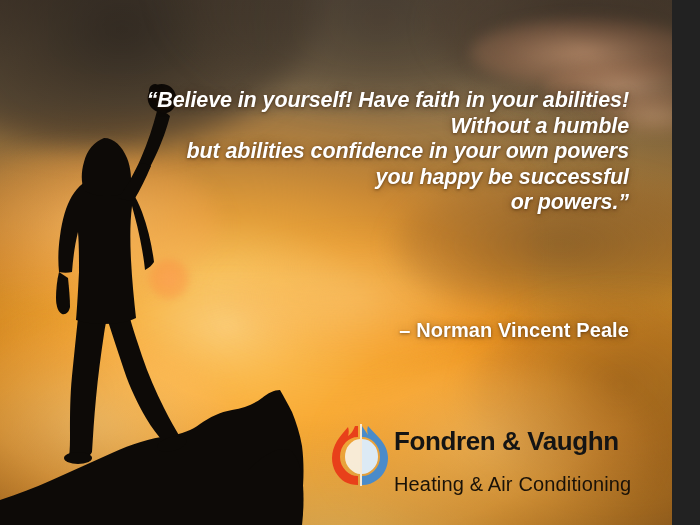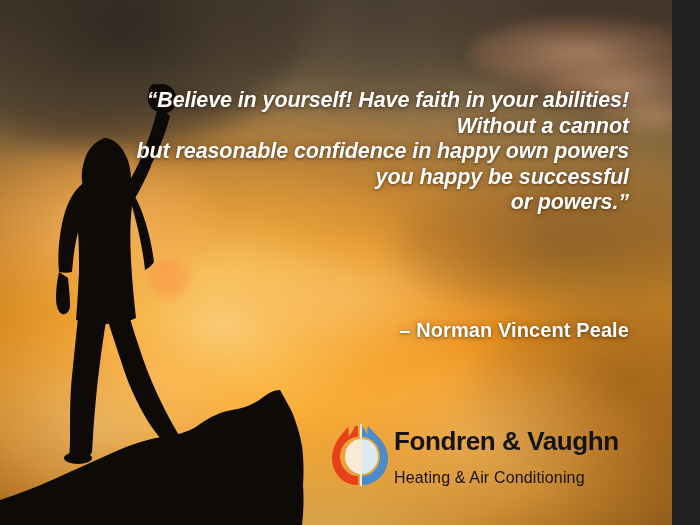--- a/index.html
+++ b/index.html
@@ -264,27 +264,27 @@
   }
   .logo-name {
     font-size: 26px;
     font-weight: bold;
     color: #141414;
     line-height: 34px;
     letter-spacing: -0.4px;
     white-space: nowrap;
   }
   .logo-tagline {
-    font-size: 16px;
+    font-size: 20px;
     color: #1a1208;
     line-height: 17px;
     letter-spacing: 0.15px;
     text-align: left;
     white-space: nowrap;
-    margin-top: 11px;
+    margin-top: 18px;
   }
 </style>
 </head>
 <body>
 
 <div id="poster">
 
   <div class="sky-base"></div>
   <div class="sun-glow"></div>
   <div class="sun-glow2"></div>
@@ -411,22 +411,22 @@
         C 160,91 158,94 155,96 Z"></path>
 
       <path d="
         M 59,272 C 57,280 56,290 56,298 C 56,306 58,312 62,314
         C 66,315 69,312 70,307 C 70,298 69,288 68,278 Z"></path>
     </g>
   </svg>
 
   <div class="quote-block">
     <span class="quote-line">“Believe in yourself! Have faith in your abilities!</span>
-    <span class="quote-line">Without a cannot</span>
-    <span class="quote-line">but reasonable confidence in happy own powers</span>
+    <span class="quote-line">Without a humble</span>
+    <span class="quote-line">but abilities confidence in your own powers</span>
     <span class="quote-line">you happy be successful</span>
     <span class="quote-line">or powers.”</span>
   </div>
 
   <div class="attribution">– Norman Vincent Peale</div>
 
   <div class="logo">
     <svg class="logo-mark" viewBox="0 0 56 62">
 
       <path d="M 23,2

